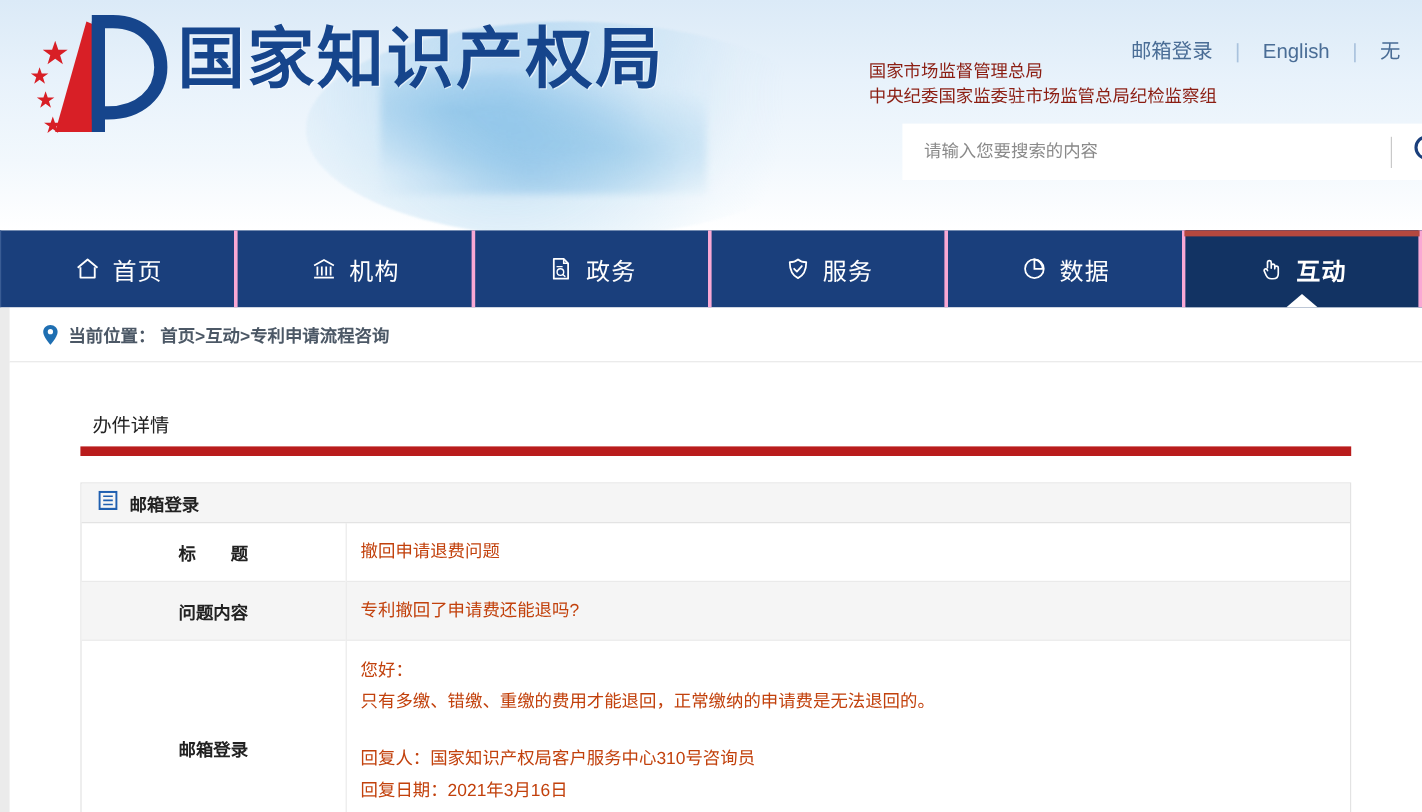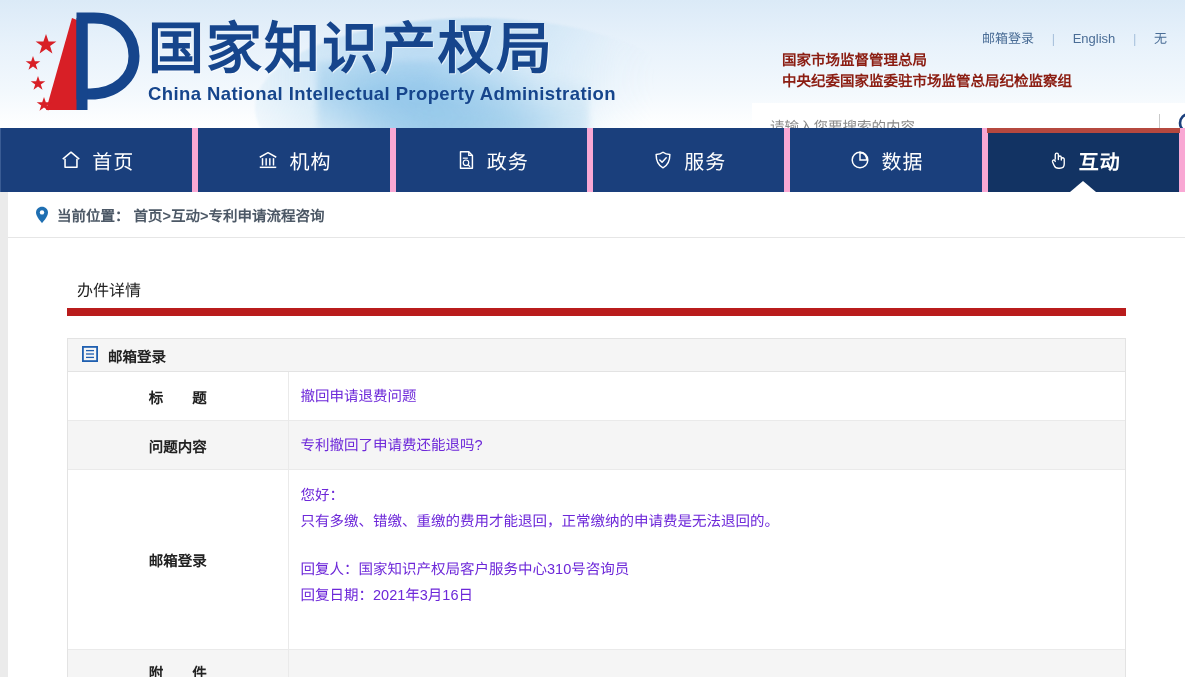--- a/index.html
+++ b/index.html
@@ -9,21 +9,21 @@
     width: 1185px; height: 677px;
     overflow: hidden;
     font-family: "Liberation Sans", "DejaVu Sans", sans-serif;
     background: #ffffff;
   }
 
   
   .header {
     position: relative;
     width: 1185px;
-    height: 128px;
+    height: 192px;
     background: linear-gradient(to bottom, #dbeaf7 0%, #e8f2fb 35%, #f2f8fd 70%, #ffffff 100%);
     overflow: hidden;
   }
   .header-globe {
     position: absolute;
     left: 255px; top: 18px;
     width: 440px; height: 180px;
     border-radius: 50%;
     background:
       radial-gradient(circle at 38% 34%, rgba(140,195,235,0.55) 0%, rgba(175,215,240,0.32) 42%, rgba(210,233,248,0.12) 66%, rgba(255,255,255,0) 78%);
@@ -71,38 +71,38 @@
     letter-spacing: 0.4px;
     line-height: 24px;
     white-space: nowrap;
     margin-top: 2px;
   }
 
   
   .top-links {
     position: absolute;
     right: 4px; top: 28px;
-    font-size: 13px;
+    font-size: 17px;
     color: #4a6d96;
     white-space: nowrap;
   }
   .top-links a {
     color: #4a6d96;
     text-decoration: none;
     padding: 0 14px;
   }
   .top-links .sep {
     color: #a9c2dd;
   }
 
   .org-lines {
     position: absolute;
-    left: 782px; top: 50px;
+    left: 724px; top: 50px;
     color: #8b1d12;
-    font-weight: bold;
+    font-weight: normal;
     font-size: 14.5px;
     line-height: 21px;
     white-space: nowrap;
   }
 
   .search-box {
     position: absolute;
     left: 752px; top: 103px;
     width: 470px; height: 47px;
     background: #ffffff;
@@ -147,21 +147,21 @@
   .nav-item {
     flex: 1 1 0;
     display: flex;
     align-items: center;
     justify-content: center;
     gap: 9px;
     color: #ffffff;
     font-size: 20px;
     letter-spacing: 1px;
     text-decoration: none;
-    border-right: 6px solid #f9a8d4;
+    border-right: 3px solid #f9a8d4;
     position: relative;
     cursor: pointer;
   }
   .nav-item:first-child { border-left: 1px solid #3a5c94; }
   .nav-item.active {
     background: #123363;
     font-weight: bold;
   }
   .nav-item.active::before {
     content: "";
@@ -255,21 +255,21 @@
     width: 220px;
     text-align: center;
     font-weight: bold;
     font-size: 14.5px;
     color: #222;
     border-right: 1px solid #eaeaea;
     padding: 11px 0;
   }
   td.val {
     font-size: 14.5px;
-    color: #6d28d9;
+    color: #c2410c;
     padding: 11px 0 11px 12px;
     line-height: 26px;
   }
   tr.shade td { background: #f5f5f5; }
   tr.tall td { height: 180px; vertical-align: middle; }
   tr.tall td.val { vertical-align: top; padding-top: 12px; }
   .ans-gap { height: 22px; }
 </style>
 </head>
 <body>
@@ -289,21 +289,20 @@
         <g fill="#d81f26">
           <polygon points="22,22 24.6,29.4 32.4,29.4 26.1,34 28.4,41.6 22,37 15.6,41.6 17.9,34 11.6,29.4 19.4,29.4"></polygon>
           <polygon points="9,44 10.8,49.2 16.3,49.2 11.8,52.4 13.5,57.8 9,54.5 4.5,57.8 6.2,52.4 1.7,49.2 7.2,49.2"></polygon>
           <polygon points="14,64 15.8,69.2 21.3,69.2 16.8,72.4 18.5,77.8 14,74.5 9.5,77.8 11.2,72.4 6.7,69.2 12.2,69.2"></polygon>
           <polygon points="20,85 21.8,90.2 27.3,90.2 22.8,93.4 24.5,98.8 20,95.5 15.5,98.8 17.2,93.4 12.7,90.2 18.2,90.2"></polygon>
         </g>
       </svg>
     </div>
     <div class="logo-text">
       <div class="logo-cn">国家知识产权局</div>
-      <div class="logo-en">China National Intellectual Property Administration</div>
     </div>
   </div>
 
   <div class="top-links">
     <a href="#">邮箱登录</a>
     <span class="sep">|</span>
     <a href="#">English</a>
     <span class="sep">|</span>
     <a href="#">无</a>
   </div>

